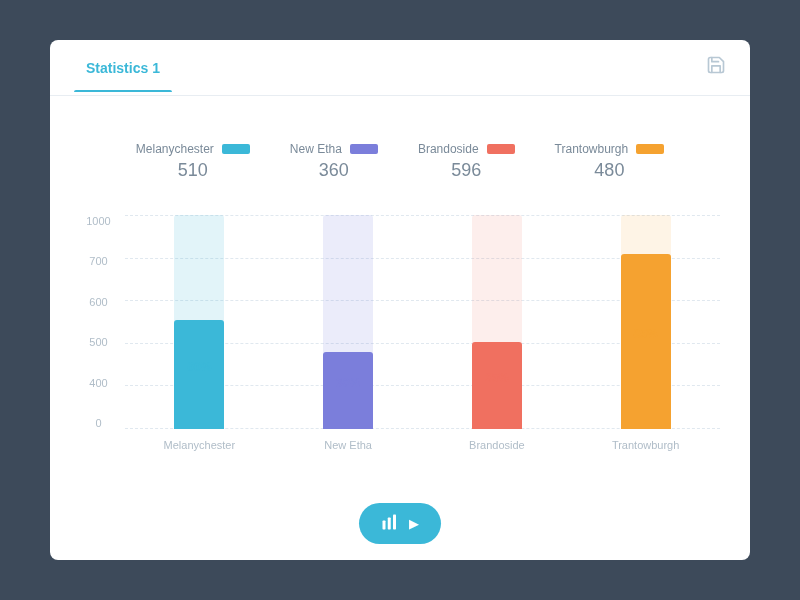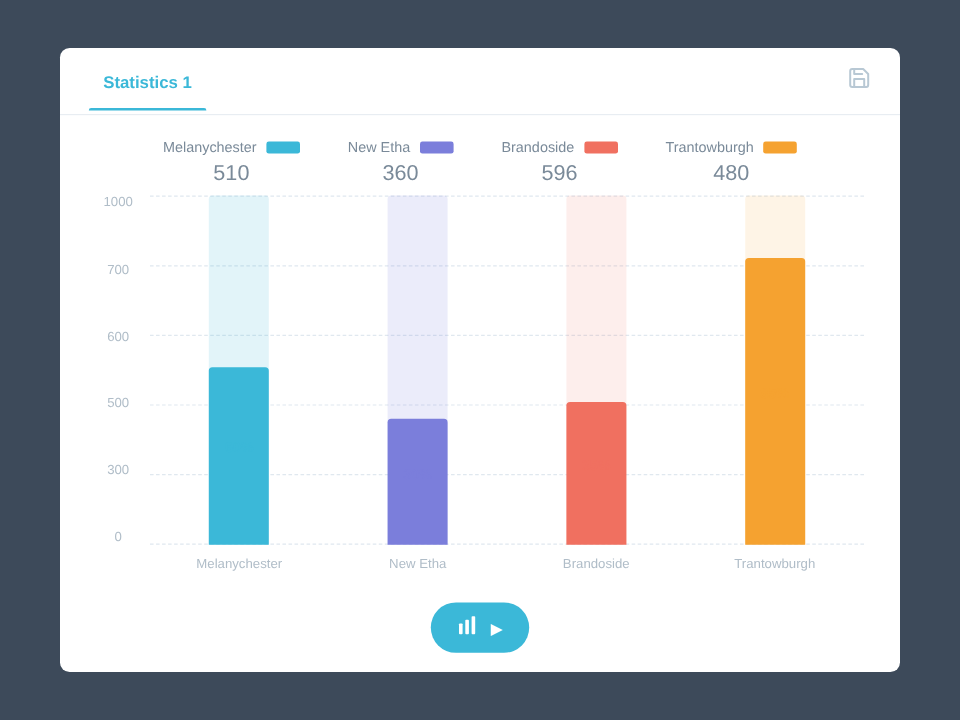--- a/index.html
+++ b/index.html
@@ -13,20 +13,21 @@
       font-family: 'Segoe UI', Arial, sans-serif;
     }
     .card {
       background: #fff;
       border-radius: 8px;
       width: 700px;
       height: 520px;
       display: flex;
       flex-direction: column;
       overflow: hidden;
+      gap: 26px;
     }
     
     .tabs {
       display: flex;
       align-items: center;
       border-bottom: 1px solid #e8edf2;
       padding: 0 24px;
       height: 56px;
     }
     .tab {
@@ -260,21 +261,21 @@
       </div>
       <span class="legend-value">480</span>
     </div>
   </div>
 
   <div class="chart-area">
     <div class="chart-container">
 
       <div class="y-axis">
         <span class="y-label">0</span>
-        <span class="y-label">300</span>
+        <span class="y-label">400</span>
         <span class="y-label">500</span>
         <span class="y-label">600</span>
         <span class="y-label">700</span>
         <span class="y-label">1000</span>
       </div>
 
       <div class="plot-area" id="plot-area">
 
         <div class="grid-lines" id="grid-lines">
             <div class="grid-line"></div>

